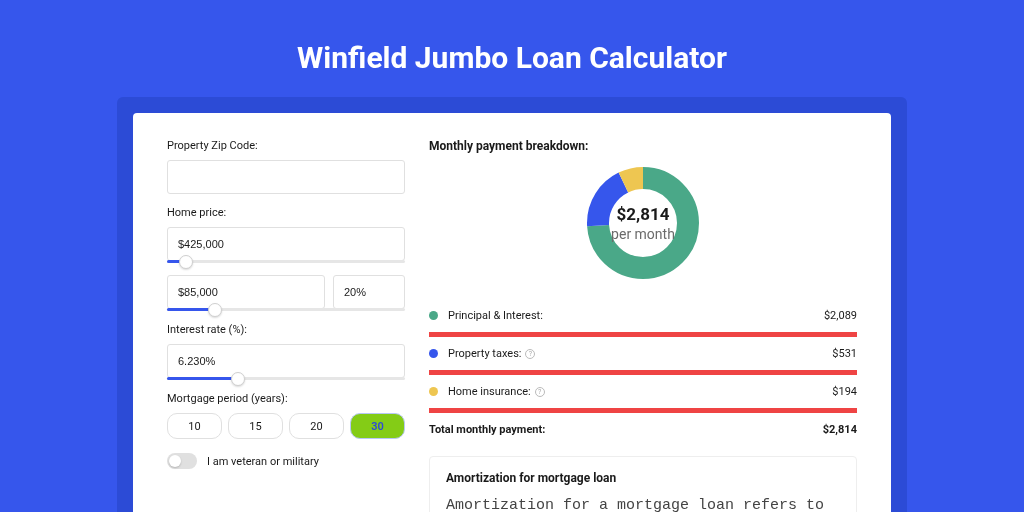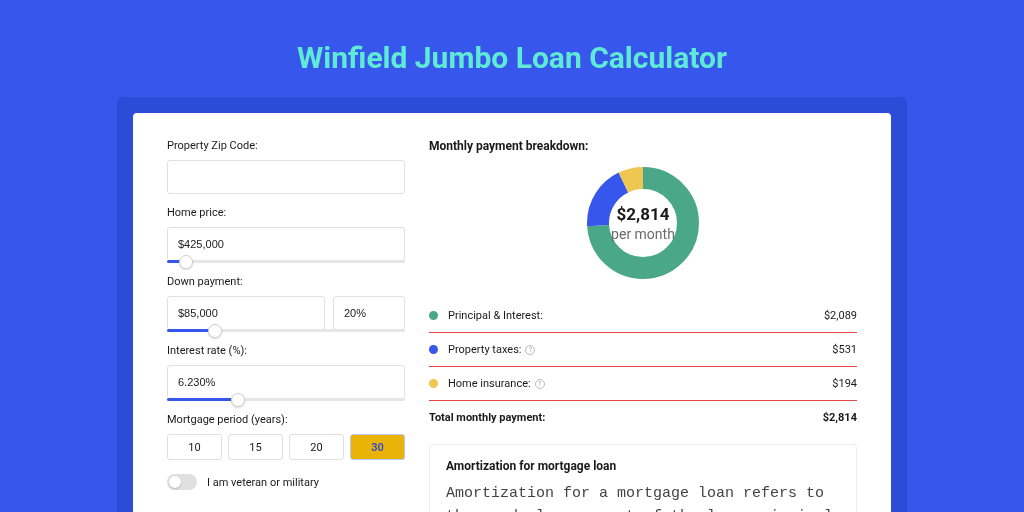--- a/index.html
+++ b/index.html
@@ -4,21 +4,21 @@
 <style>
   * { box-sizing: border-box; margin: 0; padding: 0; }
   body {
     font-family: -apple-system, BlinkMacSystemFont, "Segoe UI", Roboto, Arial, sans-serif;
     background: #3656ec;
     width: 1024px;
     height: 512px;
     overflow: hidden;
   }
   .page-title {
-    color: #5eead4;
+    color: #ffffff;
     font-size: 30px;
     font-weight: 700;
     text-align: center;
     padding: 40px 12px 22px;
   }
   .outer-card {
     background: #2c4bd6;
     width: 790px;
     margin: 0 auto;
     padding: 16px 16px 0;
@@ -80,30 +80,30 @@
     border-radius: 50%;
     transform: translate(-50%, -50%);
     box-shadow: 0 1px 2px rgba(0,0,0,.15);
   }
   .period-row { display: flex; gap: 6px; }
   .period-btn {
     flex: 1;
     height: 26px;
     border: 1px solid #e0e0e0;
     background: #fff;
-    border-radius: 3px;
+    border-radius: 10px;
     font-size: 11px;
     color: #1a1a1a;
     display: flex;
     align-items: center;
     justify-content: center;
     cursor: pointer;
   }
   .period-btn.active {
-    background: #eab308;
+    background: #84cc16;
     border-color: #b8c7f5;
     color: #2c4bd6;
     font-weight: 600;
   }
   .toggle-row { display: flex; align-items: center; gap: 10px; margin-top: 14px; }
   .toggle {
     width: 30px; height: 16px;
     background: #e0e0e0;
     border-radius: 999px;
     position: relative;
@@ -131,21 +131,21 @@
   .donut-center {
     position: absolute; inset: 0;
     display: flex; flex-direction: column;
     align-items: center; justify-content: center;
   }
   .donut-value { font-size: 17px; font-weight: 700; color: #1a1a1a; }
   .donut-sub { font-size: 14px; color: #6b6b6b; margin-top: 2px; }
   .breakdown-row {
     display: flex; align-items: center;
     padding: 10px 0;
-    border-top: 1px solid #ef4444;
+    border-top: 5px solid #ef4444;
     font-size: 11px;
     color: #1a1a1a;
   }
   .breakdown-row:first-of-type { border-top: none; }
   .dot {
     width: 9px; height: 9px; border-radius: 50%;
     margin-right: 10px; flex-shrink: 0;
   }
   .bd-label { flex: 1; display: flex; align-items: center; gap: 4px; }
   .bd-value { font-weight: 400; }
@@ -188,21 +188,20 @@
       <div class="form-group">
         <label class="form-label">Home price:</label>
         <input class="input" value="$425,000" style="">
         <div class="slider-track">
           <div class="slider-fill" style="width:8%"></div>
           <div class="slider-thumb" style="left:8%"></div>
         </div>
       </div>
 
       <div class="form-group">
-        <label class="form-label">Down payment:</label>
         <div class="input-row">
           <input class="input input-main" value="$85,000" style="">
           <input class="input input-pct" value="20%" style="">
         </div>
         <div class="slider-track">
           <div class="slider-fill" style="width:20%"></div>
           <div class="slider-thumb" style="left:20%"></div>
         </div>
       </div>
 

